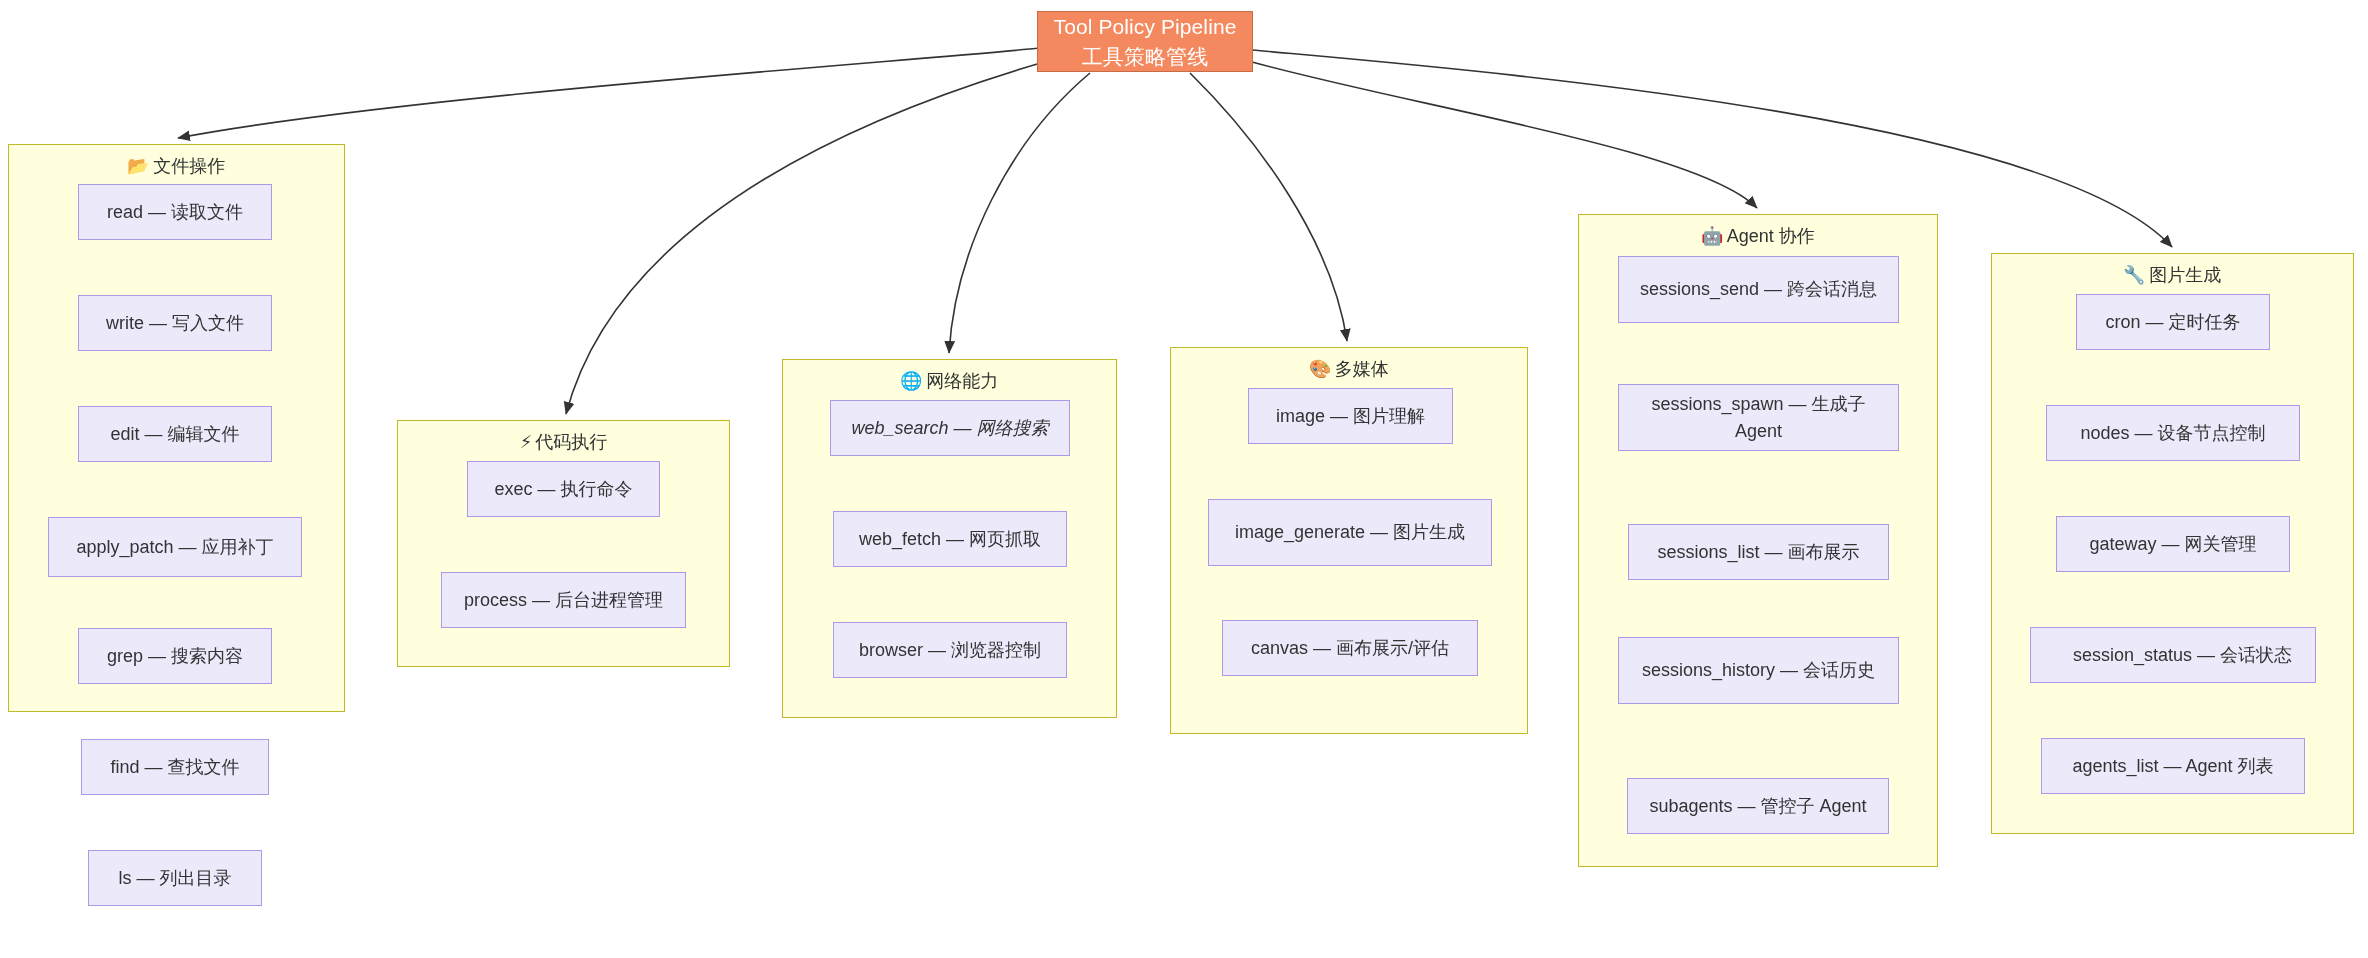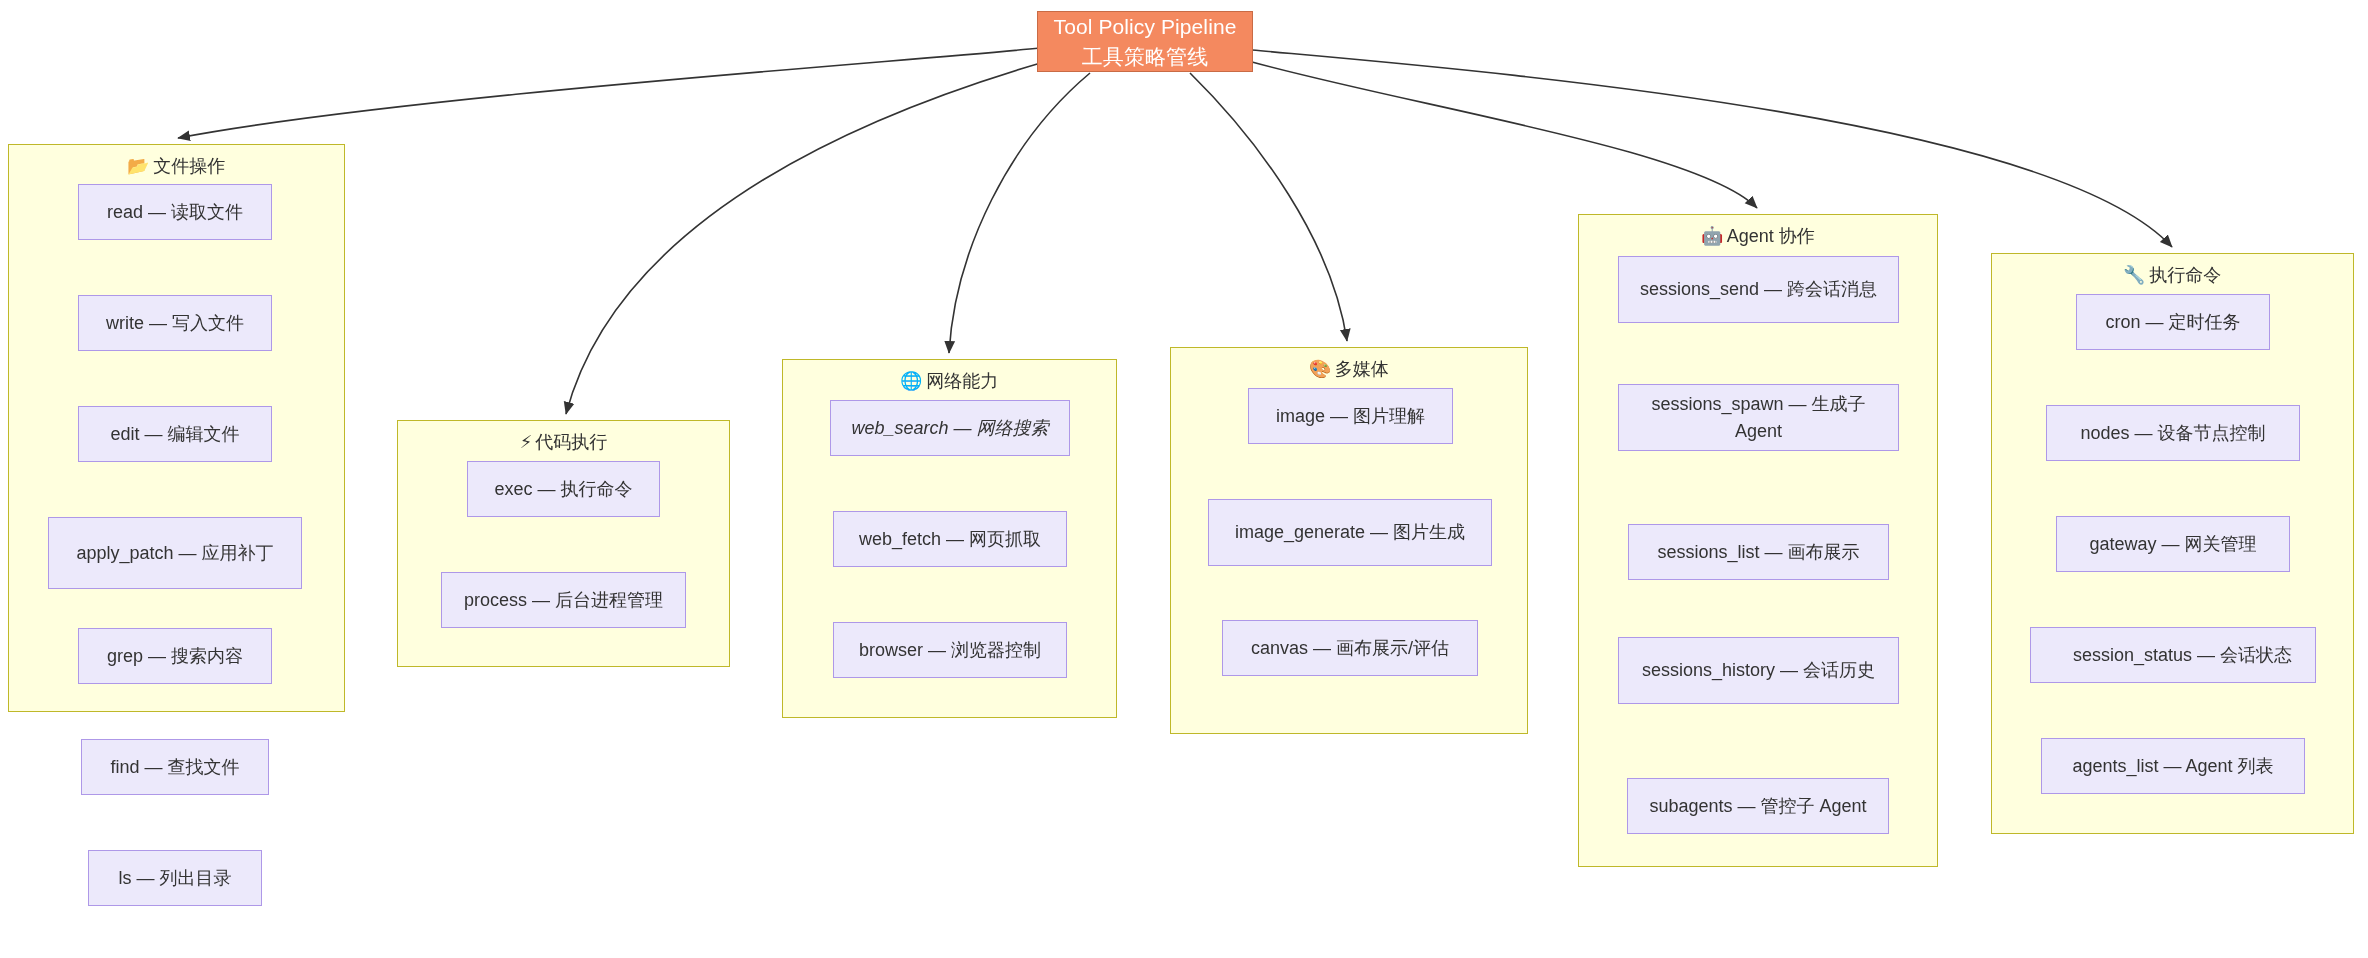--- a/index.html
+++ b/index.html
@@ -123,21 +123,21 @@
       </div>
       <div class="node" style="left: 78px; top: 184px; width: 194px; height: 56px; background: rgb(236, 233, 251); border-color: rgb(174, 152, 232); color: rgb(51, 51, 51);">
         <span>read — 读取文件</span>
       </div>
       <div class="node" style="left: 78px; top: 295px; width: 194px; height: 56px; background: rgb(236, 233, 251); border-color: rgb(174, 152, 232); color: rgb(51, 51, 51);">
         <span>write — 写入文件</span>
       </div>
       <div class="node" style="left: 78px; top: 406px; width: 194px; height: 56px; background: rgb(236, 233, 251); border-color: rgb(174, 152, 232); color: rgb(51, 51, 51);">
         <span>edit — 编辑文件</span>
       </div>
-      <div class="node" style="left: 48px; top: 517px; width: 254px; height: 72px; background: rgb(236, 233, 251); border-color: rgb(174, 152, 232); color: rgb(51, 51, 51);">
+      <div class="node" style="left: 48px; top: 517px; width: 254px; height: 60px; background: rgb(236, 233, 251); border-color: rgb(174, 152, 232); color: rgb(51, 51, 51);">
         <span>apply_patch — 应用补丁</span>
       </div>
       <div class="node" style="left: 78px; top: 628px; width: 194px; height: 56px; background: rgb(236, 233, 251); border-color: rgb(174, 152, 232); color: rgb(51, 51, 51);">
         <span>grep — 搜索内容</span>
       </div>
       <div class="node" style="left: 81px; top: 739px; width: 188px; height: 56px; background: rgb(236, 233, 251); border-color: rgb(174, 152, 232); color: rgb(51, 51, 51);">
         <span>find — 查找文件</span>
       </div>
       <div class="node" style="left: 88px; top: 850px; width: 174px; height: 56px; background: rgb(236, 233, 251); border-color: rgb(174, 152, 232); color: rgb(51, 51, 51);">
         <span>ls — 列出目录</span>
@@ -187,21 +187,21 @@
       <div class="node" style="left: 1628px; top: 524px; width: 261px; height: 56px; background: rgb(236, 233, 251); border-color: rgb(174, 152, 232); color: rgb(51, 51, 51);">
         <span>sessions_list — 画布展示</span>
       </div>
       <div class="node" style="left: 1618px; top: 637px; width: 281px; height: 67px; background: rgb(236, 233, 251); border-color: rgb(174, 152, 232); color: rgb(51, 51, 51);">
         <span>sessions_history — 会话历史</span>
       </div>
       <div class="node" style="left: 1627px; top: 778px; width: 262px; height: 56px; background: rgb(236, 233, 251); border-color: rgb(174, 152, 232); color: rgb(51, 51, 51);">
         <span>subagents — 管控子 Agent</span>
       </div>
       <div class="cluster" style="left: 1991px; top: 253px; width: 363px; height: 581px; background: rgb(255, 255, 222); border-color: rgb(191, 184, 41);">
-        <div class="cluster-title"><span class="emo">🔧</span><span>执行命令</span></div>
+        <div class="cluster-title"><span class="emo">🔧</span><span>图片生成</span></div>
       </div>
       <div class="node" style="left: 2076px; top: 294px; width: 194px; height: 56px; background: rgb(236, 233, 251); border-color: rgb(174, 152, 232); color: rgb(51, 51, 51);">
         <span>cron — 定时任务</span>
       </div>
       <div class="node" style="left: 2046px; top: 405px; width: 254px; height: 56px; background: rgb(236, 233, 251); border-color: rgb(174, 152, 232); color: rgb(51, 51, 51);">
         <span>nodes — 设备节点控制</span>
       </div>
       <div class="node" style="left: 2056px; top: 516px; width: 234px; height: 56px; background: rgb(236, 233, 251); border-color: rgb(174, 152, 232); color: rgb(51, 51, 51);">
         <span>gateway — 网关管理</span>
       </div>

